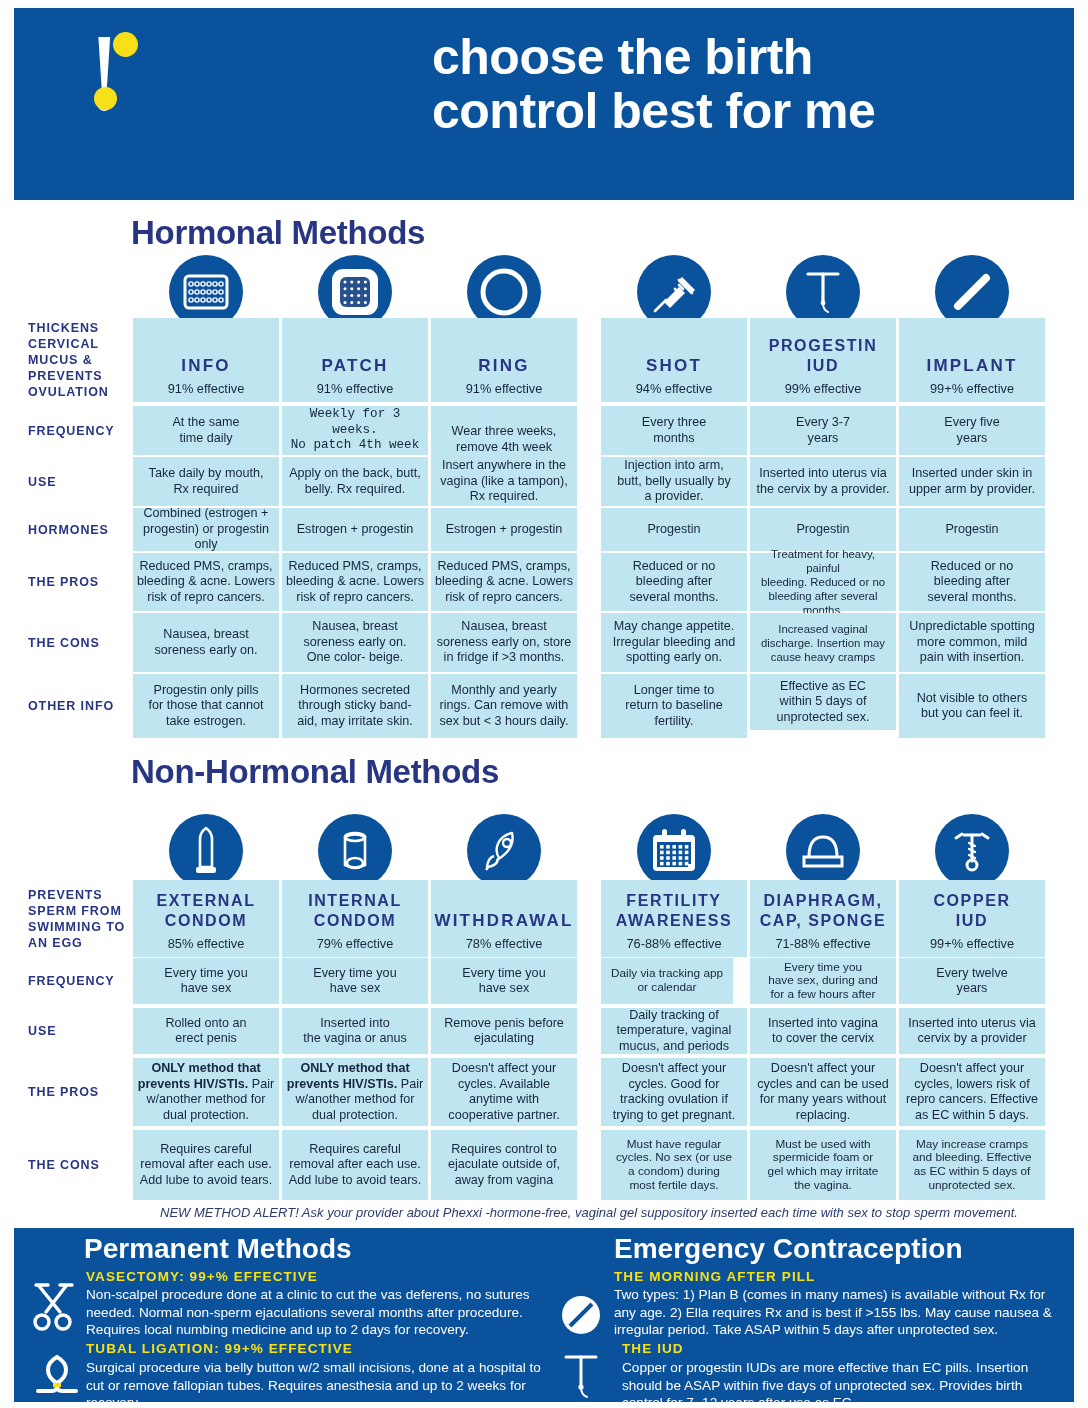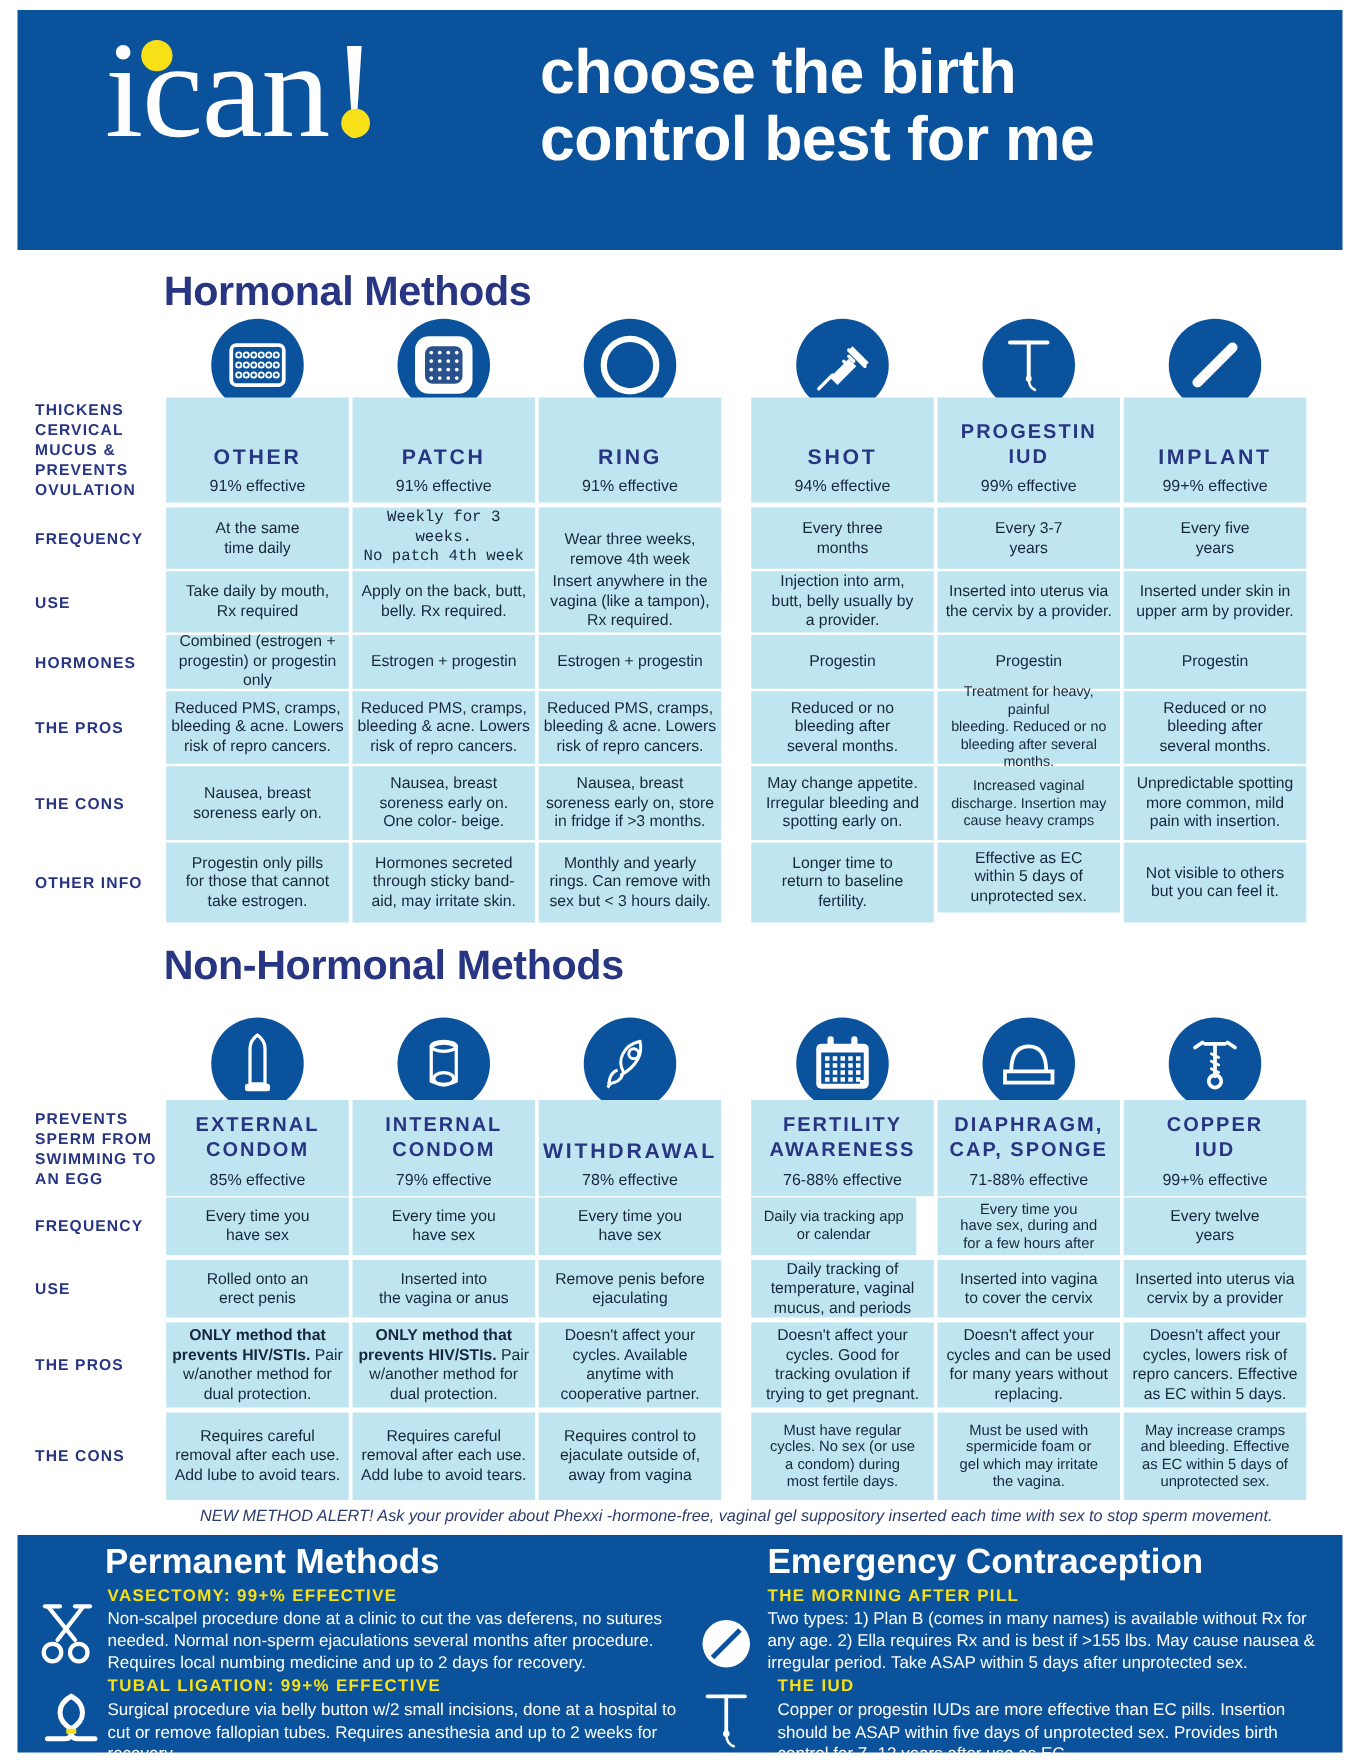--- a/index.html
+++ b/index.html
@@ -121,21 +121,20 @@
   }
   svg { display:block; }
 </style>
 </head>
 <body>
 
 <div class="page">
 
   <div class="header">
     <div class="logo-wrap">
-      <span class="logo-text">ican</span>
       <span class="logo-bang">!</span>
       <span class="dot-i"></span>
       <span class="dot-bang" style="left:auto; right:6px;"></span>
     </div>
     <div class="head-title">
       <div>choose the birth</div>
       <div>control best for me</div>
     </div>
   </div>
 
@@ -167,21 +166,21 @@
           <circle cx="38" cy="18" r="2.1" fill="none" stroke="#ffffff" stroke-width="1.4"></circle>
           <circle cx="8" cy="26" r="2.1" fill="none" stroke="#ffffff" stroke-width="1.4"></circle>
           <circle cx="14" cy="26" r="2.1" fill="none" stroke="#ffffff" stroke-width="1.4"></circle>
           <circle cx="20" cy="26" r="2.1" fill="none" stroke="#ffffff" stroke-width="1.4"></circle>
           <circle cx="26" cy="26" r="2.1" fill="none" stroke="#ffffff" stroke-width="1.4"></circle>
           <circle cx="32" cy="26" r="2.1" fill="none" stroke="#ffffff" stroke-width="1.4"></circle>
           <circle cx="38" cy="26" r="2.1" fill="none" stroke="#ffffff" stroke-width="1.4"></circle>
         </svg>
       </div>
       <div class="headcell" style="left: 133px; top: 318px; width: 146px; height: 84px;">
-        <div class="method-name">OTHER</div>
+        <div class="method-name">INFO</div>
         <div class="method-eff">91% effective</div>
       </div>
       <div class="cell" style="left: 133px; top: 406px; width: 146px; height: 49px;">
         <div>At the same<br>time daily</div>
       </div>
       <div class="cell" style="left: 133px; top: 457px; width: 146px; height: 49px;">
         <div>Take daily by mouth,<br>Rx required</div>
       </div>
       <div class="cell" style="left: 133px; top: 508px; width: 146px; height: 43px;">
         <div>Combined (estrogen +<br>progestin) or progestin only</div>

